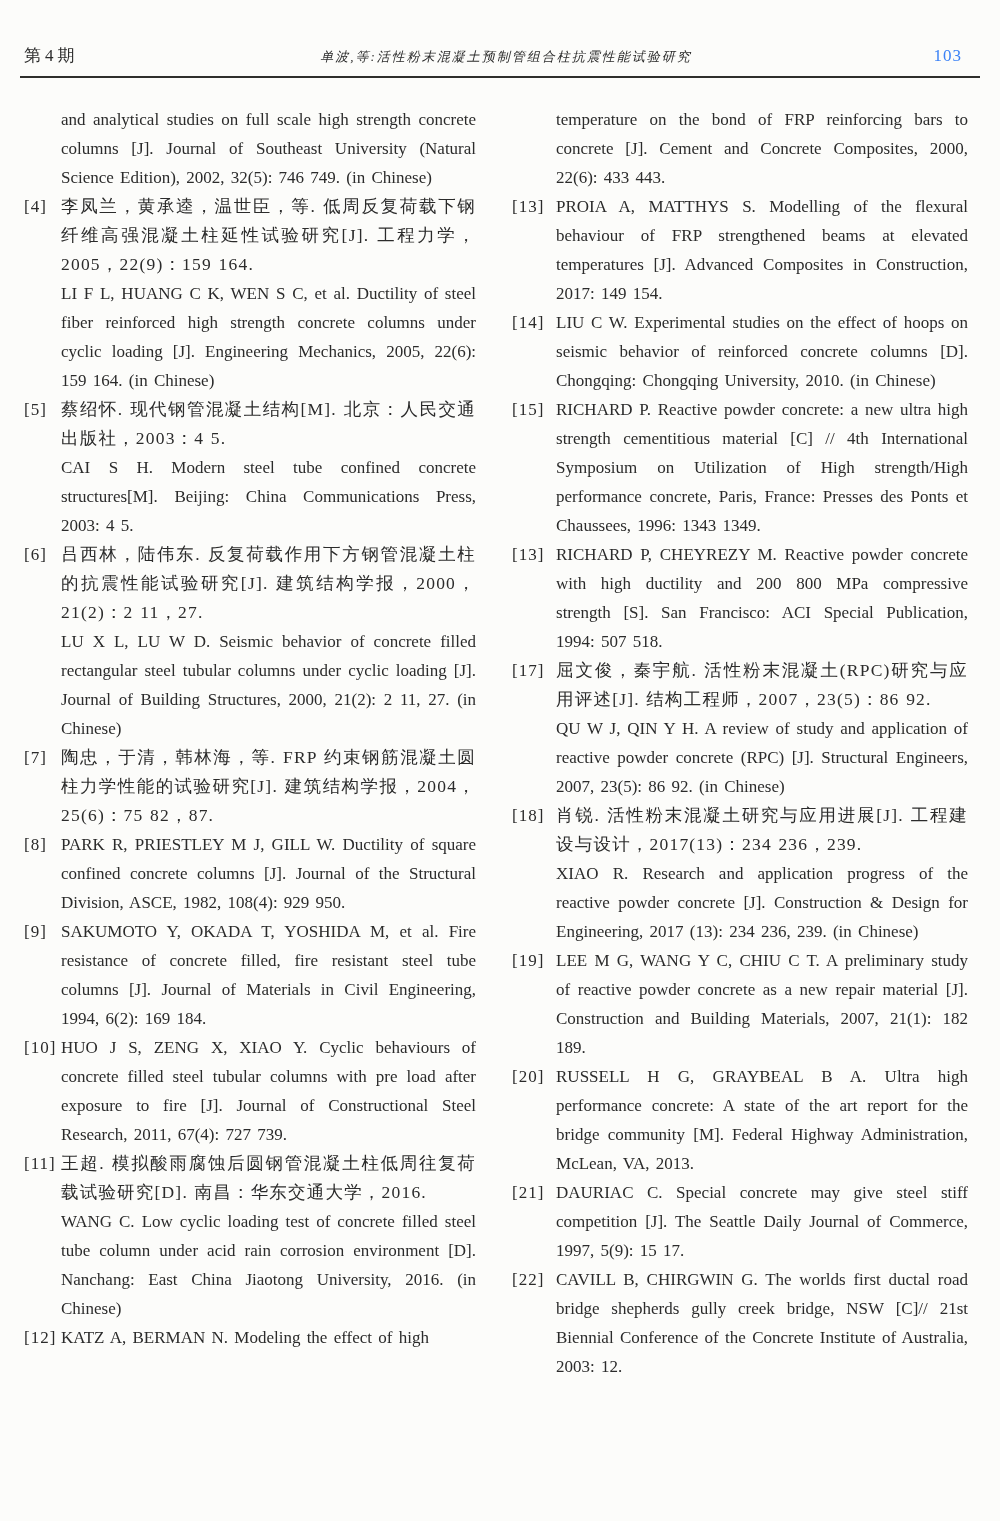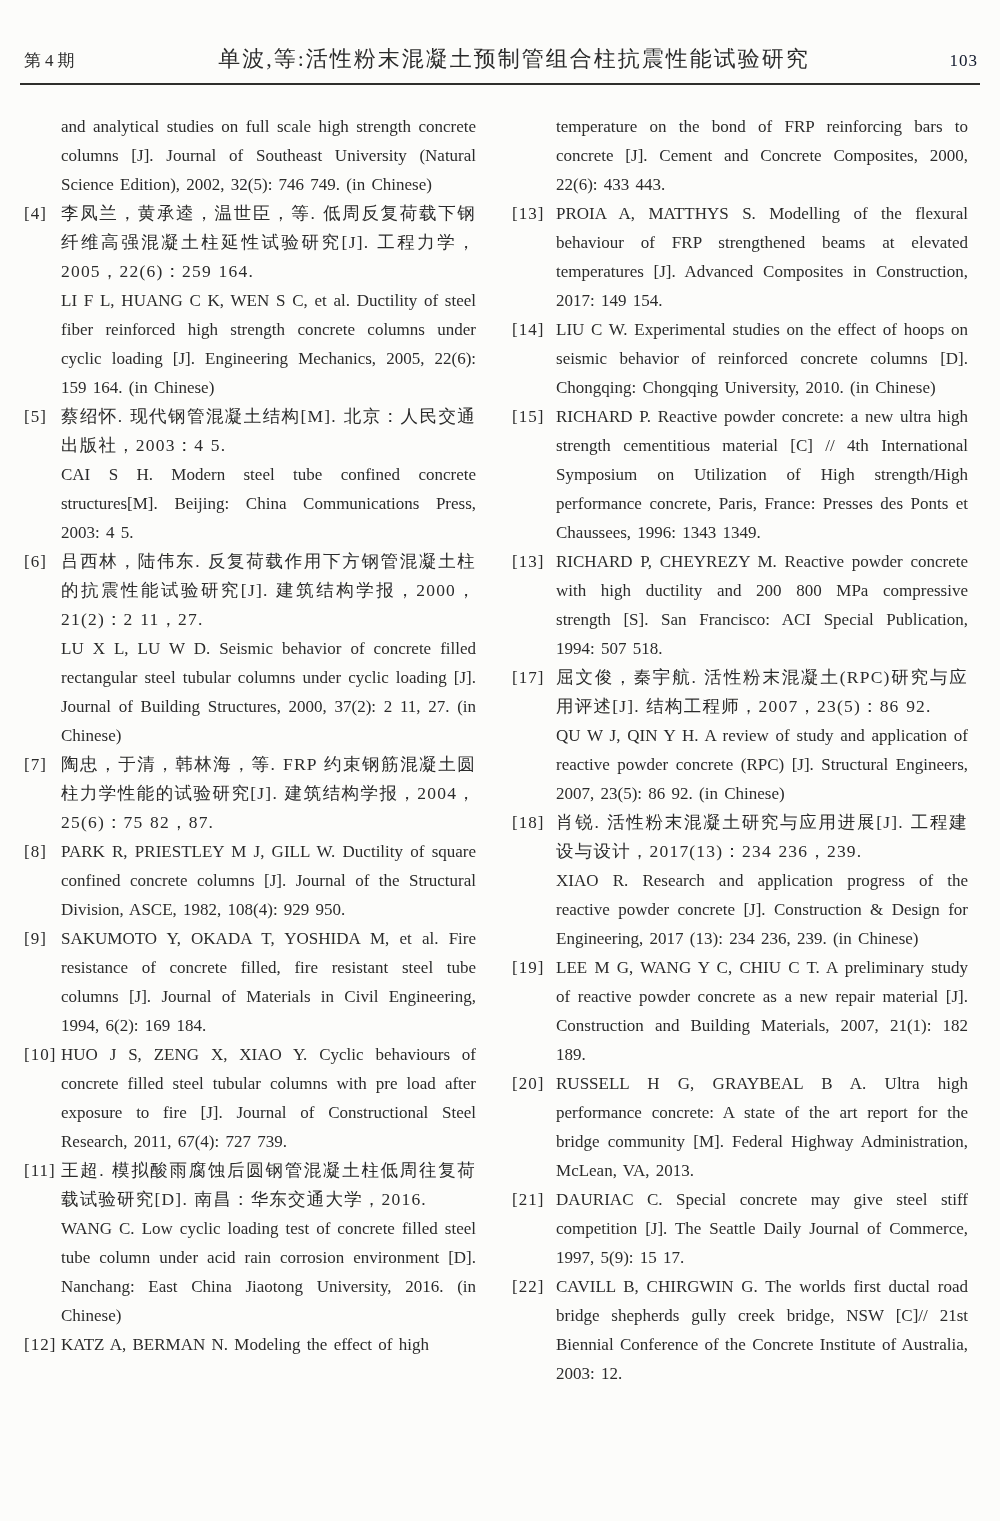--- a/index.html
+++ b/index.html
@@ -13,32 +13,33 @@
   .page {
     position: relative;
     width: 1000px; height: 1521px;
     background: #fcfcfa;
     box-sizing: border-box;
   }
   .page-header {
     display: flex;
     justify-content: space-between;
     align-items: baseline;
-    padding: 44px 22px 0 24px;
+    padding: 44px 38px 0 24px;
     font-size: 17px;
   }
   .issue-no { letter-spacing: 4px; white-space: nowrap; }
   .running-title {
     flex: 1;
     text-align: center;
-    font-size: 22px;
+    font-size: 13px;
     letter-spacing: 2px;
     white-space: nowrap;
+    font-style: italic;
   }
-  .page-number { color: #0f172a; letter-spacing: 1px; white-space: nowrap; }
+  .page-number { color: #3b82f6; letter-spacing: 1px; white-space: nowrap; }
   .header-rule {
     border: 0;
     border-top: 2px solid #2e2e2c;
     margin: 9px 20px 0 20px;
   }
   .columns {
     display: flex;
     gap: 36px;
     padding: 27px 32px 0 24px;
     box-sizing: border-box;
@@ -78,32 +79,32 @@
   </div>
   <hr class="header-rule">
   <div class="columns">
     <div class="col col-left" id="col-left">
         <div class="ref-entry">
           <span class="ref-label"></span>
           <p class="en">and analytical studies on full scale high strength concrete columns [J]. Journal of Southeast University (Natural Science Edition), 2002, 32(5): 746 749. (in Chinese)</p>
         </div>
         <div class="ref-entry">
           <span class="ref-label">[4]</span>
-          <p class="zh">李凤兰，黄承逵，温世臣，等. 低周反复荷载下钢纤维高强混凝土柱延性试验研究[J]. 工程力学，2005，22(6)：259 164.</p>
+          <p class="zh">李凤兰，黄承逵，温世臣，等. 低周反复荷载下钢纤维高强混凝土柱延性试验研究[J]. 工程力学，2005，22(9)：159 164.</p>
           <p class="en">LI F L, HUANG C K, WEN S C, et al. Ductility of steel fiber reinforced high strength concrete columns under cyclic loading [J]. Engineering Mechanics, 2005, 22(6): 159 164. (in Chinese)</p>
         </div>
         <div class="ref-entry">
           <span class="ref-label">[5]</span>
           <p class="zh">蔡绍怀. 现代钢管混凝土结构[M]. 北京：人民交通出版社，2003：4 5.</p>
           <p class="en">CAI S H. Modern steel tube confined concrete structures[M]. Beijing: China Communications Press, 2003: 4 5.</p>
         </div>
         <div class="ref-entry">
           <span class="ref-label">[6]</span>
           <p class="zh">吕西林，陆伟东. 反复荷载作用下方钢管混凝土柱的抗震性能试验研究[J]. 建筑结构学报，2000，21(2)：2 11，27.</p>
-          <p class="en">LU X L, LU W D. Seismic behavior of concrete filled rectangular steel tubular columns under cyclic loading [J]. Journal of Building Structures, 2000, 37(2): 2 11, 27. (in Chinese)</p>
+          <p class="en">LU X L, LU W D. Seismic behavior of concrete filled rectangular steel tubular columns under cyclic loading [J]. Journal of Building Structures, 2000, 21(2): 2 11, 27. (in Chinese)</p>
         </div>
         <div class="ref-entry">
           <span class="ref-label">[7]</span>
           <p class="zh">陶忠，于清，韩林海，等. FRP 约束钢筋混凝土圆柱力学性能的试验研究[J]. 建筑结构学报，2004，25(6)：75 82，87.</p>
         </div>
         <div class="ref-entry">
           <span class="ref-label">[8]</span>
           <p class="en">PARK R, PRIESTLEY M J, GILL W. Ductility of square confined concrete columns [J]. Journal of the Structural Division, ASCE, 1982, 108(4): 929 950.</p>
         </div>
         <div class="ref-entry">

